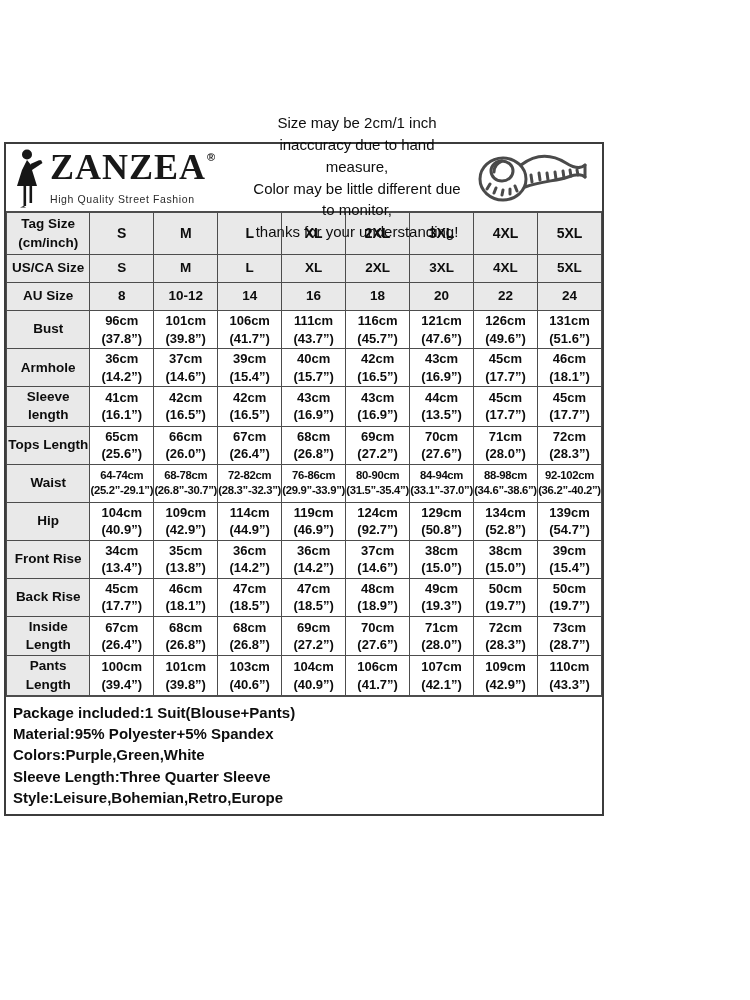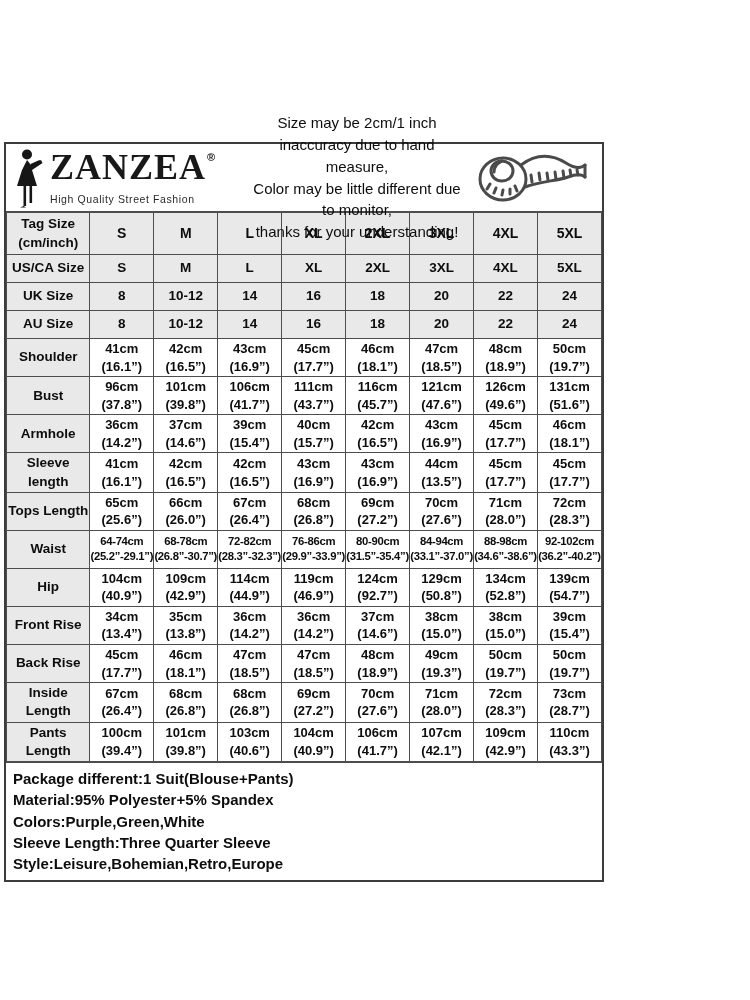--- a/index.html
+++ b/index.html
@@ -175,59 +175,29 @@
             <td>S</td>
             <td>M</td>
             <td>L</td>
             <td>XL</td>
             <td>2XL</td>
             <td>3XL</td>
             <td>4XL</td>
             <td>5XL</td>
           </tr>
           <tr class="r-size">
-            <th>UK Size</th>
-            <td>8</td>
-            <td>10-12</td>
-            <td>14</td>
-            <td>16</td>
-            <td>18</td>
-            <td>20</td>
-            <td>22</td>
-            <td>24</td>
-          </tr>
-          <tr class="r-size">
             <th>AU Size</th>
             <td>8</td>
             <td>10-12</td>
             <td>14</td>
             <td>16</td>
             <td>18</td>
             <td>20</td>
             <td>22</td>
             <td>24</td>
-          </tr>
-          <tr class="r-measure">
-            <th>Shoulder</th>
-            <td>41cm
-(16.1”)</td>
-            <td>42cm
-(16.5”)</td>
-            <td>43cm
-(16.9”)</td>
-            <td>45cm
-(17.7”)</td>
-            <td>46cm
-(18.1”)</td>
-            <td>47cm
-(18.5”)</td>
-            <td>48cm
-(18.9”)</td>
-            <td>50cm
-(19.7”)</td>
           </tr>
           <tr class="r-measure">
             <th>Bust</th>
             <td>96cm
 (37.8”)</td>
             <td>101cm
 (39.8”)</td>
             <td>106cm
 (41.7”)</td>
             <td>111cm
@@ -409,21 +379,21 @@
 (42.1”)</td>
             <td>109cm
 (42.9”)</td>
             <td>110cm
 (43.3”)</td>
           </tr>
         </tbody>
     </table>
 
     <div class="sheet-footer">
-      <div class="footer-line">Package different:1 Suit(Blouse+Pants)</div>
+      <div class="footer-line">Package included:1 Suit(Blouse+Pants)</div>
       <div class="footer-line">Material:95% Polyester+5% Spandex</div>
       <div class="footer-line">Colors:Purple,Green,White</div>
       <div class="footer-line">Sleeve Length:Three Quarter Sleeve</div>
       <div class="footer-line">Style:Leisure,Bohemian,Retro,Europe</div>
     </div>
 
   </div>
 </div>
 
 </body></html>

